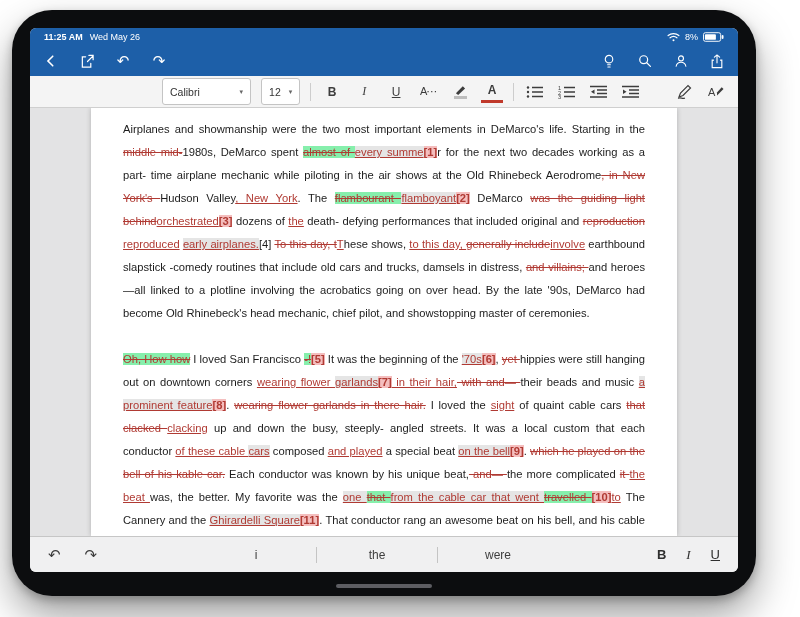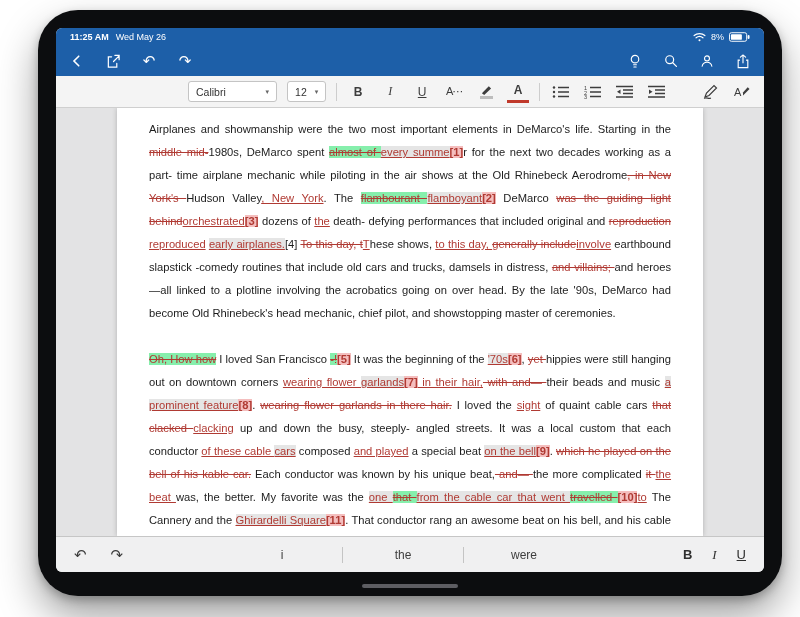--- a/index.html
+++ b/index.html
@@ -1,18 +1,18 @@
 <!DOCTYPE html>
 <html><head>
 <meta charset="utf-8">
 <style>
   * { box-sizing: border-box; margin: 0; padding: 0; }
   html,body { width:800px; height:617px; background:#fff; font-family:"Liberation Sans", sans-serif; overflow:hidden; }
 
-  .ipad { position:absolute; left:38px; top:10px; width:744px; height:586px;
+  .ipad { position:absolute; left:12px; top:10px; width:744px; height:586px;
           background:#0c0d0f; border-radius:40px;
           box-shadow:0 20px 40px rgba(0,0,0,.38), 0 4px 10px rgba(0,0,0,.25); }
   .screen { position:absolute; left:18px; top:18px; right:18px; bottom:24px;
             border-radius:6px; overflow:hidden; background:#e3e3e4;
             display:flex; flex-direction:column; }
   .home-bar { position:absolute; bottom:8px; left:50%; transform:translateX(-50%);
               width:96px; height:4px; border-radius:2px; background:#5d5d62; }
 
   
   .status { height:18px; background:#1d5fa8; color:#fff; display:flex;
@@ -32,21 +32,21 @@
                  display:flex; align-items:stretch; gap:4px; }
   .tab { color:rgba(255,255,255,.92); font-size:10.5px; display:flex; align-items:center;
          padding:0 10px; border-bottom:2px solid transparent; }
   .tab.active { background:rgba(255,255,255,.14); border-bottom:2px solid #fff; color:#fff; }
 
   
   .format { height:32px; background:#f4f4f4; border-bottom:1px solid #cfcfcf;
             display:flex; align-items:center; gap:10px; padding:0 10px 0 132px;
             flex:0 0 auto; color:#3d3d3d; }
   .select-box { background:#fff; border:1px solid #c4c4c4; border-radius:3px;
-                height:21px; display:flex; align-items:center; justify-content:space-between;
+                height:27px; display:flex; align-items:center; justify-content:space-between;
                 padding:3px 7px; font-size:10.5px; color:#333; }
   .font-box { width:104px; } .size-box { width:44px; }
   .dd-arrow { font-size:7px; color:#666; margin-left:6px; }
   .vdiv { width:1px; height:18px; background:#cdcdcd; }
   .fmt-btn { min-width:22px; height:22px; display:flex; align-items:center;
              justify-content:center; font-size:12px; color:#3d3d3d; }
   .fmt-b { font-weight:bold; } .fmt-i { font-style:italic; font-family:"Liberation Serif",serif; }
   .fmt-u { text-decoration:underline; }
   .font-color { border-bottom:3px solid #c0392b; line-height:1; padding-bottom:1px; font-weight:bold; }
   .more-fmt { letter-spacing:-1px; font-size:11px; }

